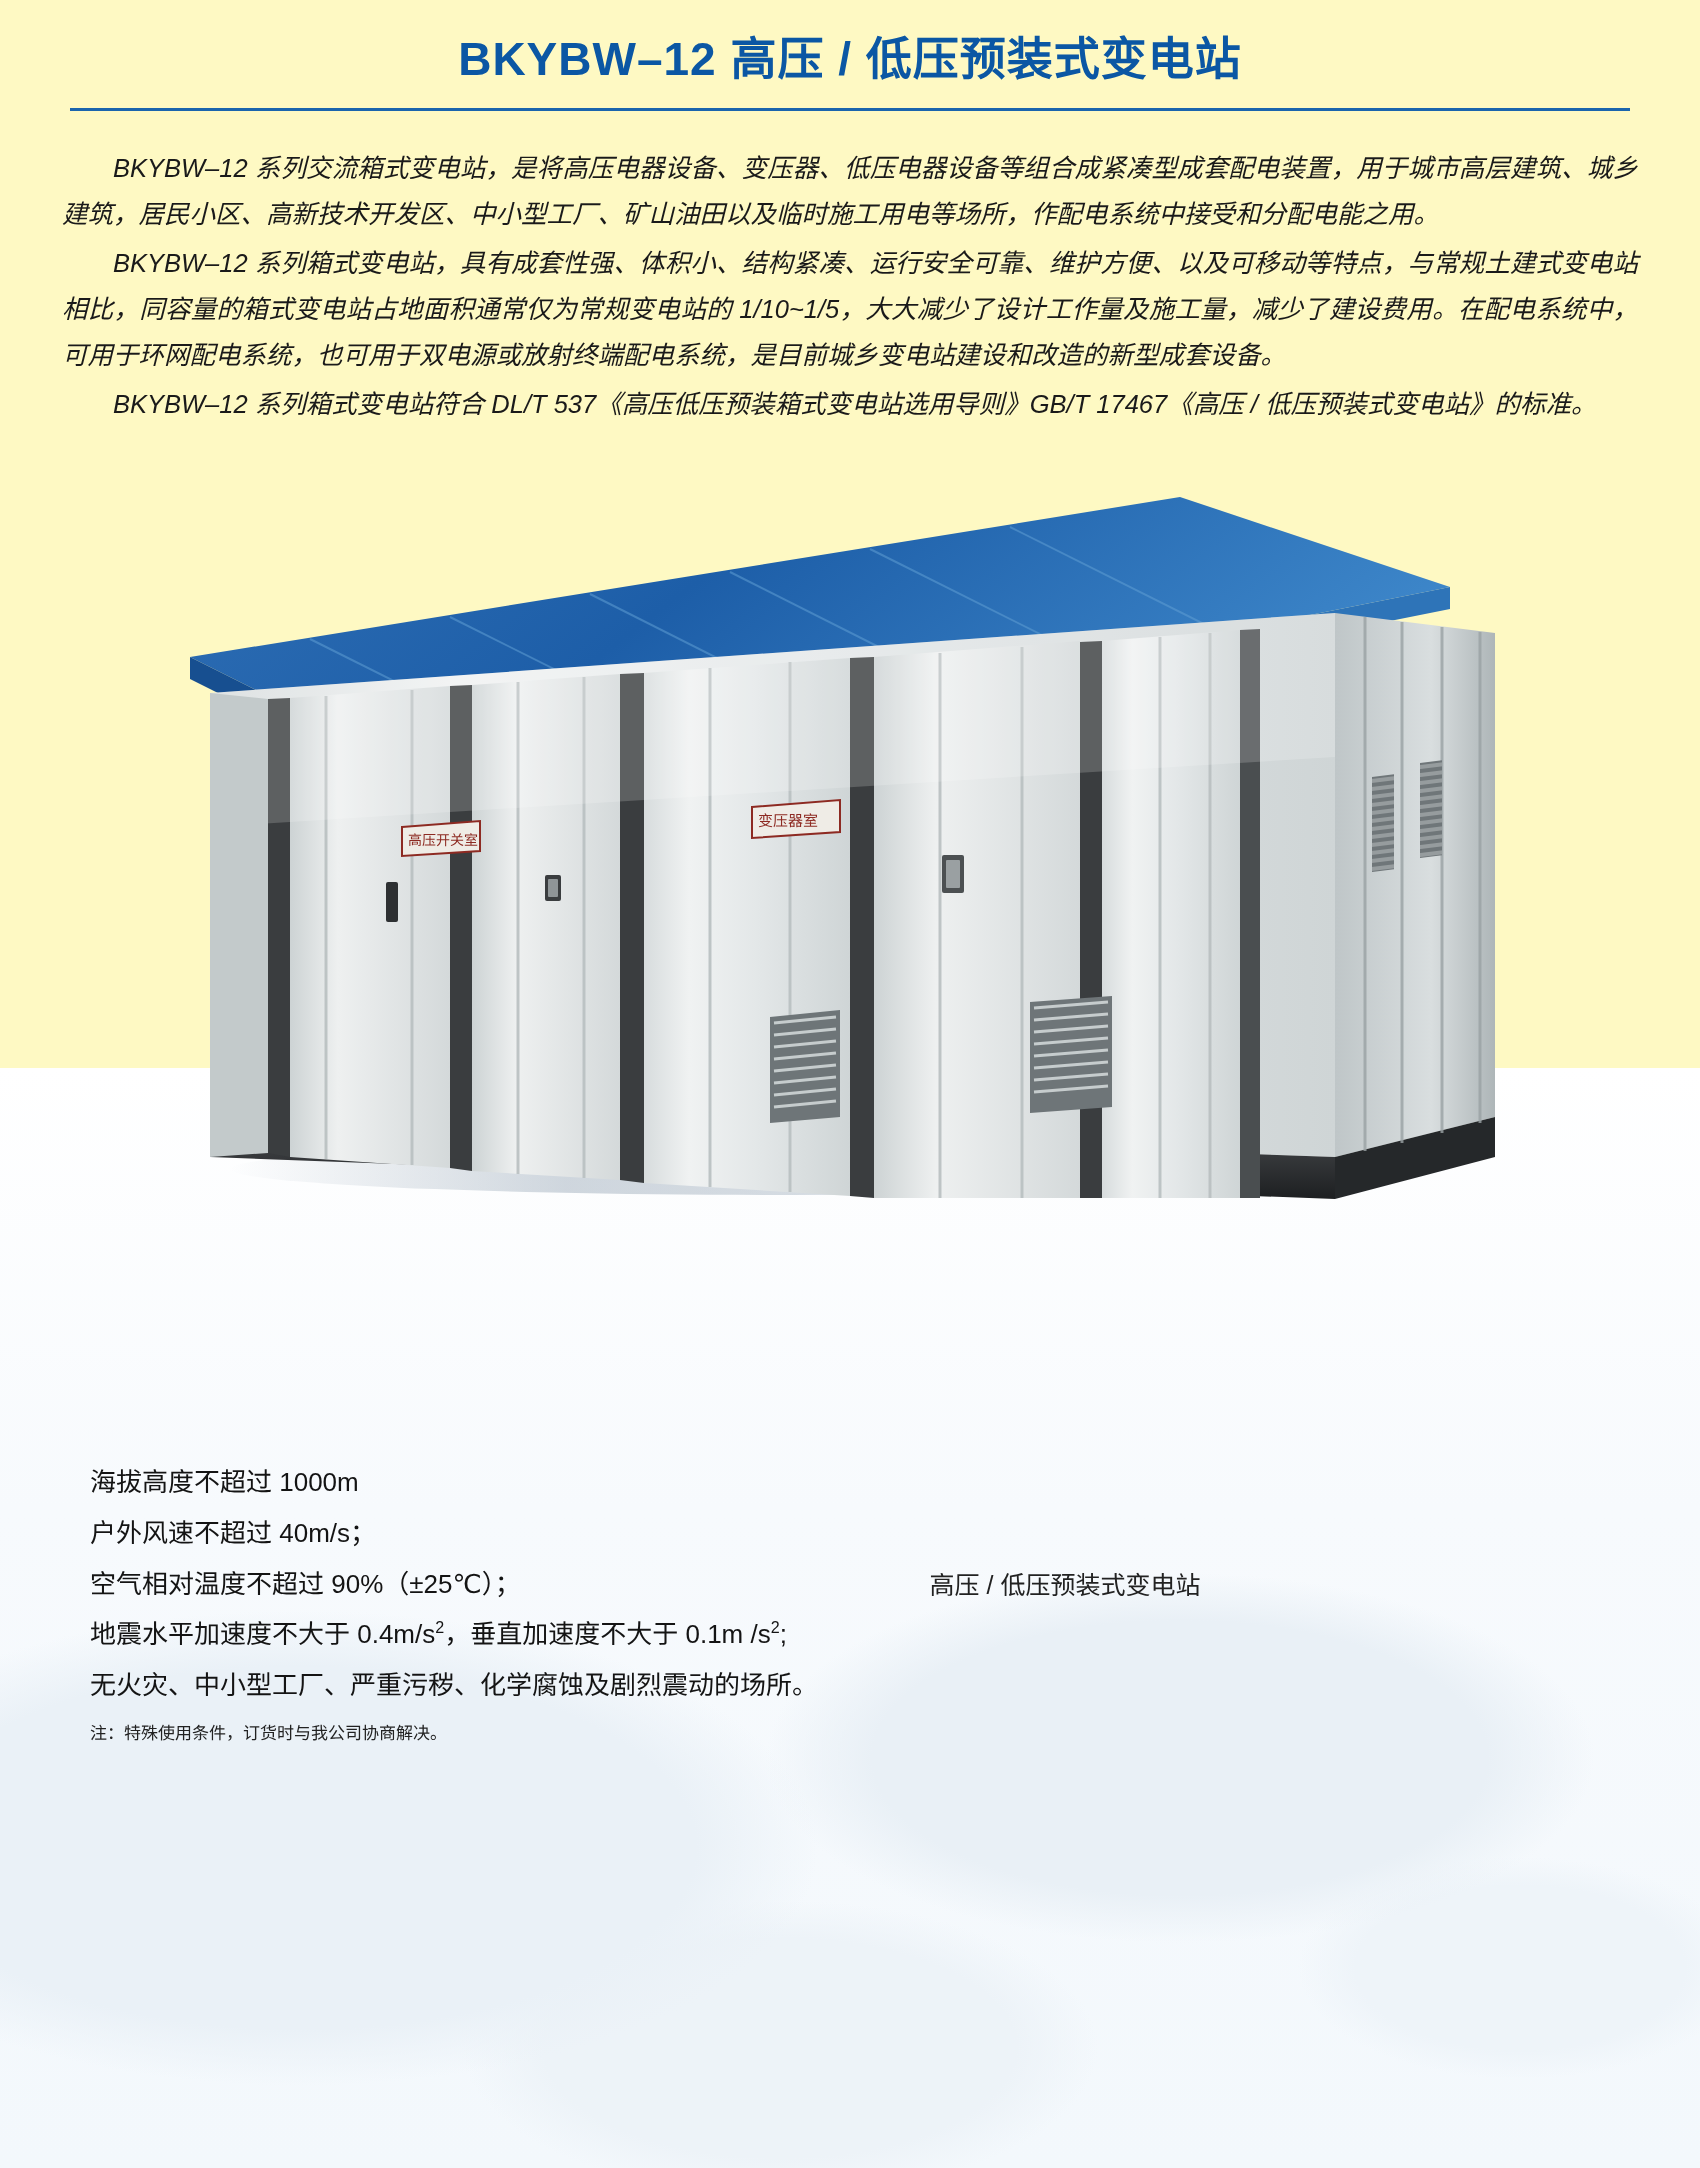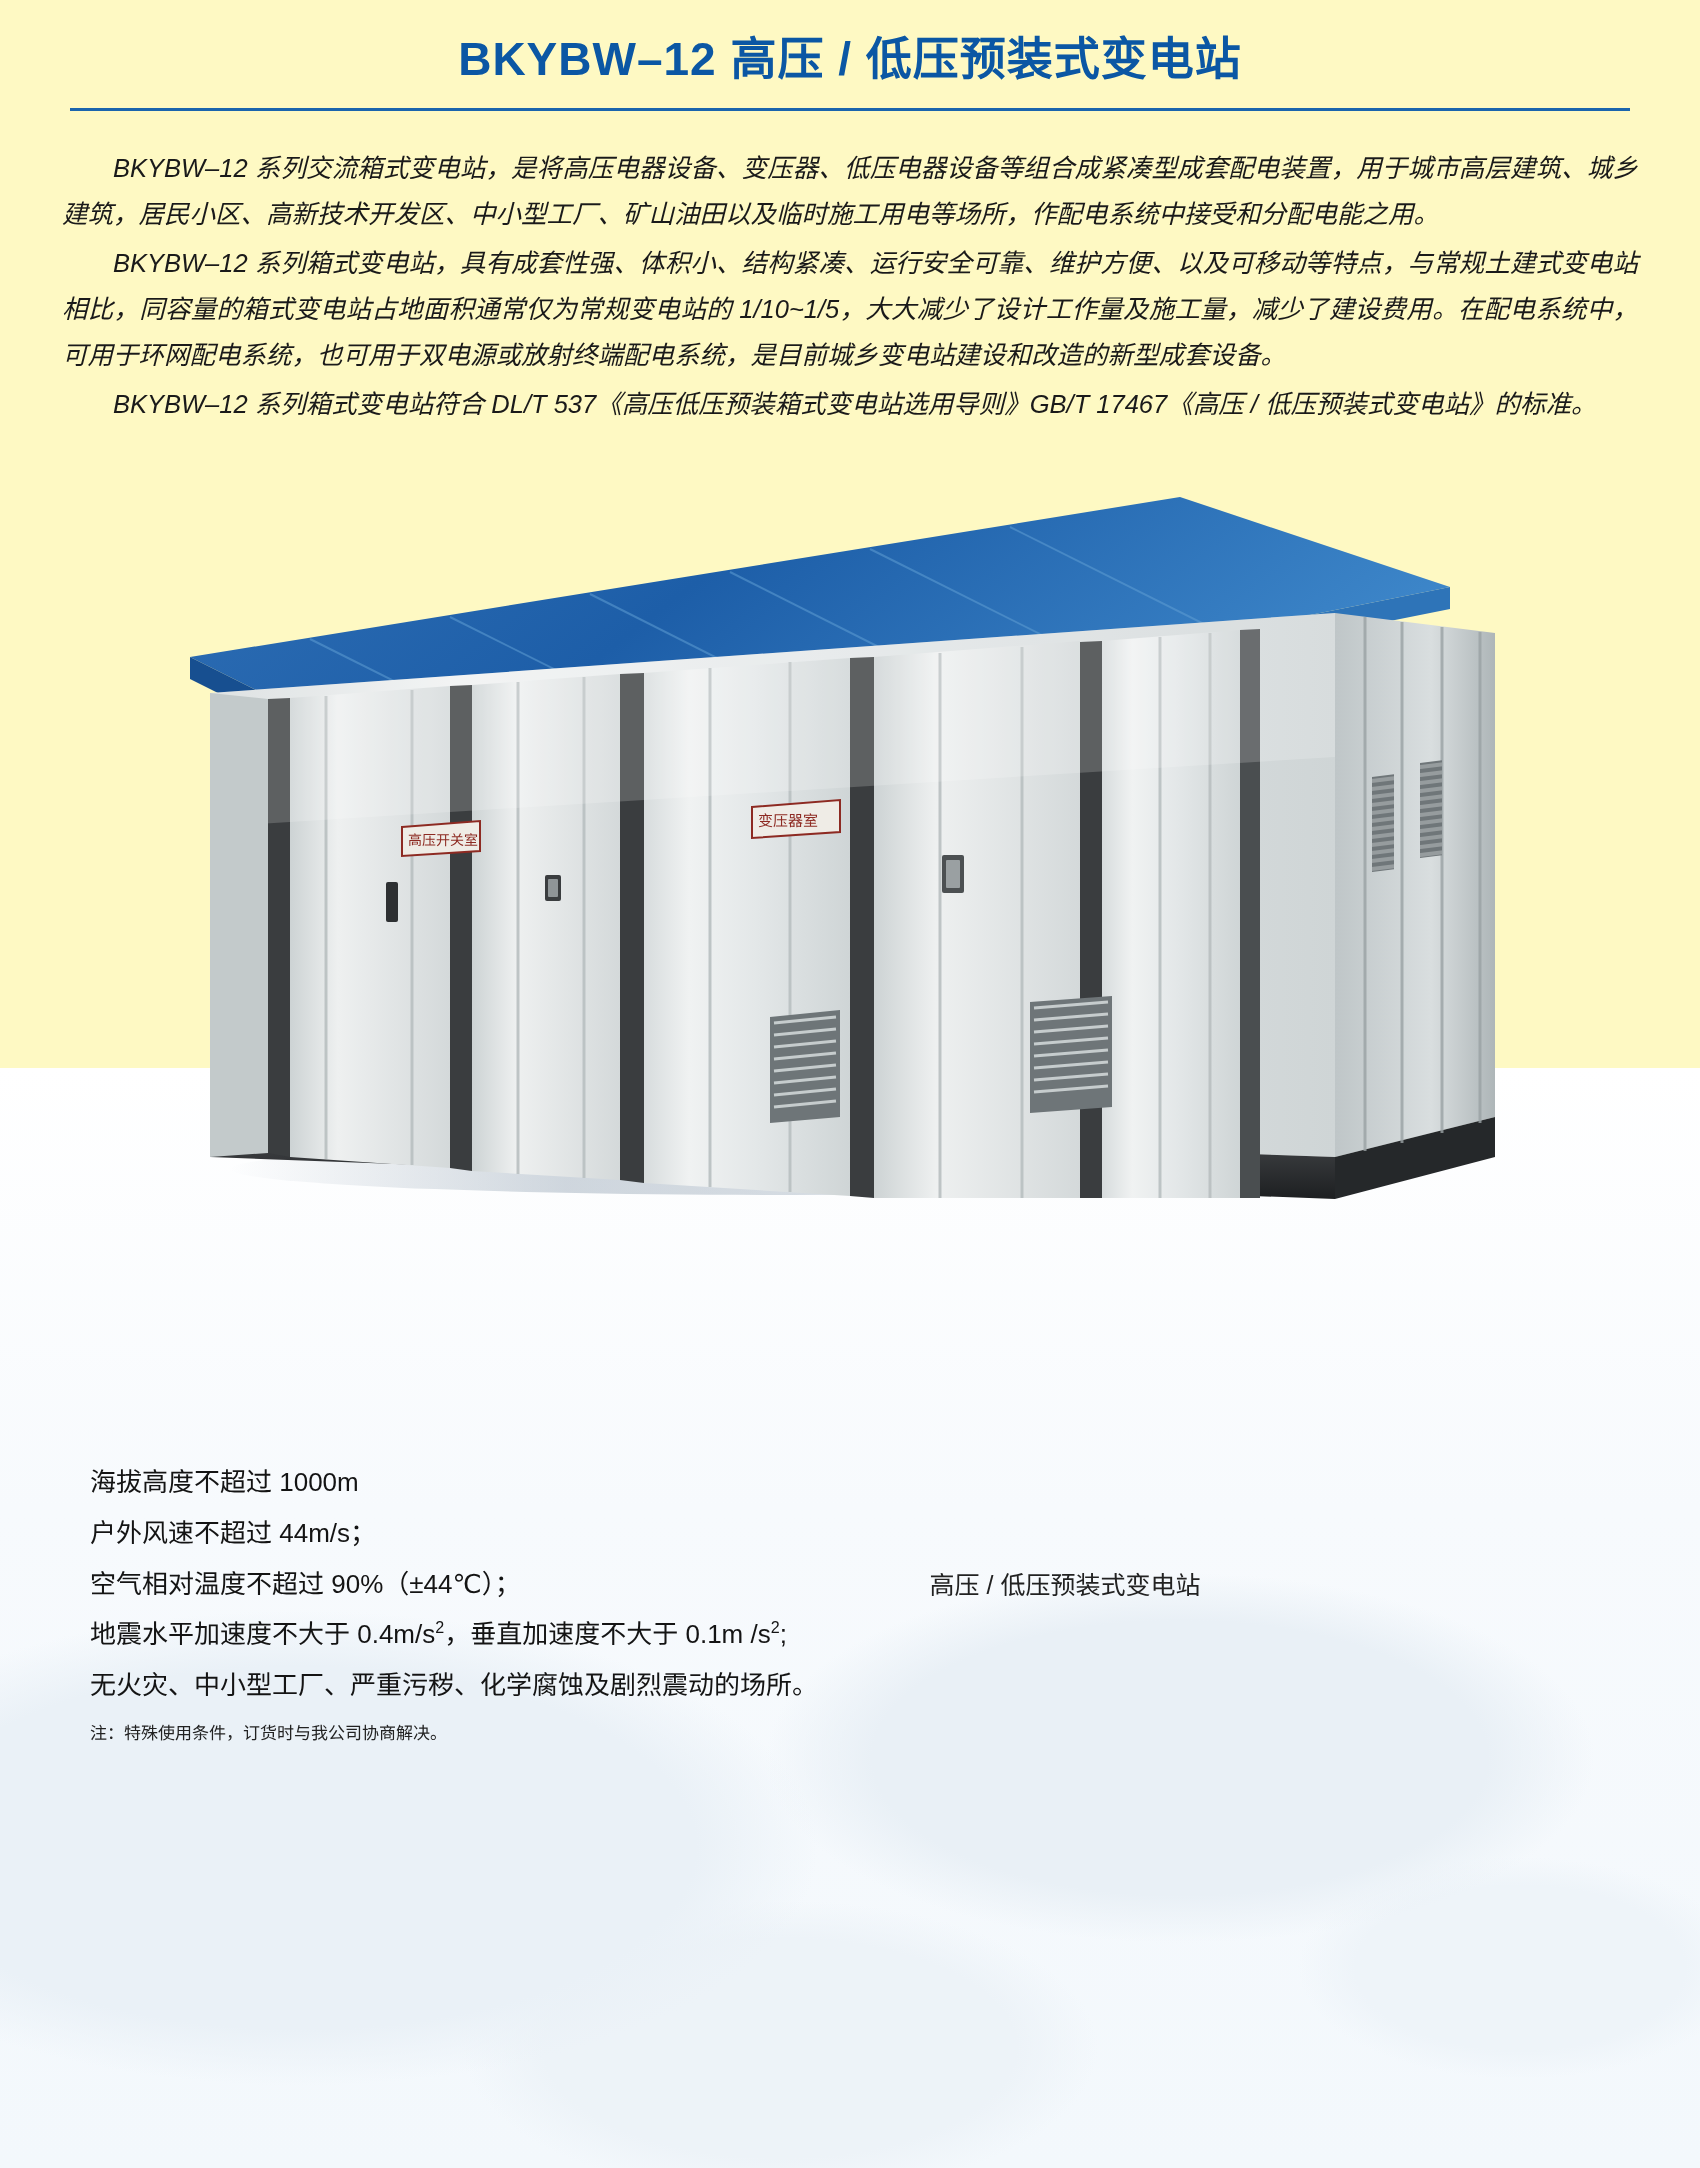--- a/index.html
+++ b/index.html
@@ -278,22 +278,22 @@
           </g>
 
           <polygon points="60,236 118,242 118,696 60,700" fill="#c3cacb"></polygon>
         </svg>
       </div>
       <div class="caption">高压 / 低压预装式变电站</div>
     </div>
 
     <div class="specs">
       <div>海拔高度不超过 1000m</div>
-      <div>户外风速不超过 44m/s；</div>
-      <div>空气相对温度不超过 90%（±44℃）；</div>
+      <div>户外风速不超过 40m/s；</div>
+      <div>空气相对温度不超过 90%（±25℃）；</div>
       <div>
         <span>地震水平加速度不大于 0.4m/s</span><sup>2</sup><span>，垂直加速度不大于 0.1m /s</span><sup>2</sup><span>;</span>
       </div>
       <div>无火灾、中小型工厂、严重污秽、化学腐蚀及剧烈震动的场所。</div>
       <div class="note">注：特殊使用条件，订货时与我公司协商解决。</div>
     </div>
 
   </div>
 </div>
 

